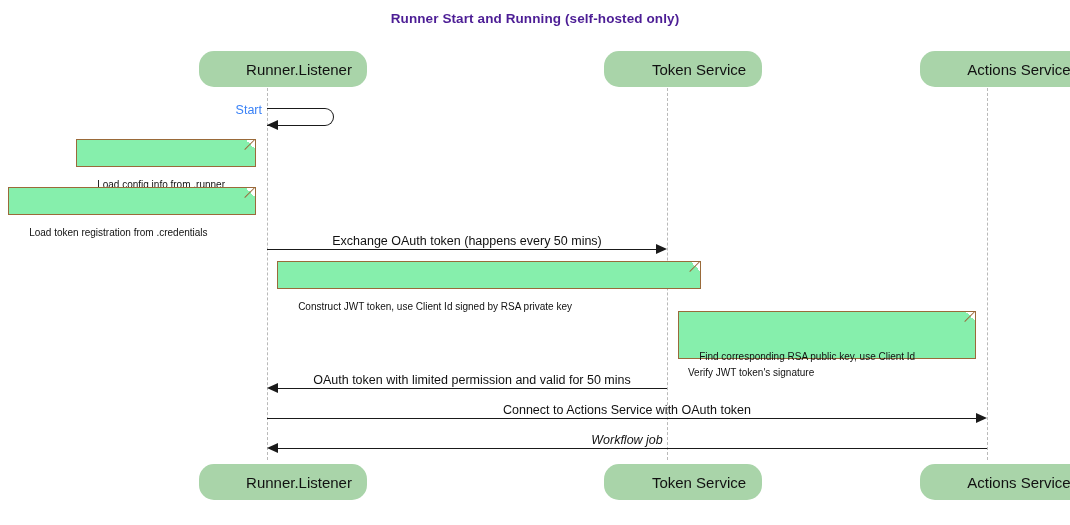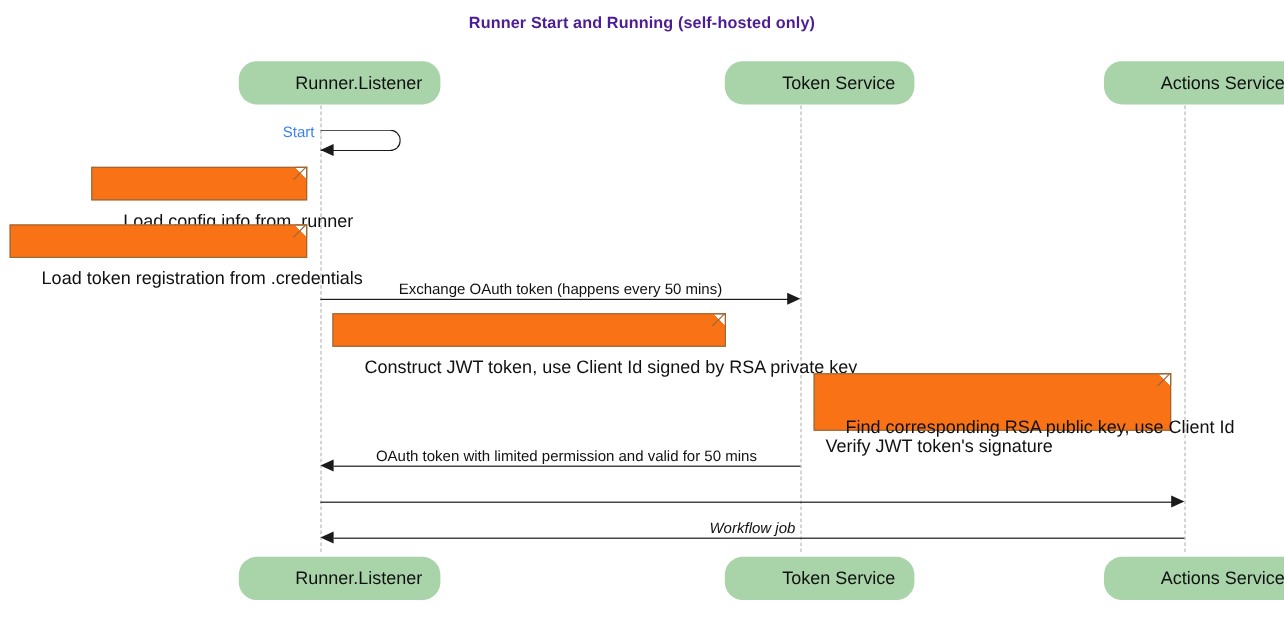--- a/index.html
+++ b/index.html
@@ -34,24 +34,24 @@
   
   .lifeline{
     position:absolute;
     width:0;
     border-left:1.5px dashed #b9b9b9;
   }
 
   
   .note{
     position:absolute;
-    background:#f97316;
+    background:#86efac;
     border:1px solid #9a6a3a;
     box-sizing:border-box;
-    font-size:15px;color:#111;
+    font-size:10px;color:#111;
     line-height:16px;
     padding:5px 9px 5px 9px;
     white-space:pre;
   }
   .note .fold{
     position:absolute;top:-1px;right:-1px;
     width:10px;height:10px;
     background:
       linear-gradient(225deg,#ffffff 0 50%,transparent 50% 100%);
     border-top:1px solid #9a6a3a;
@@ -141,35 +141,36 @@
 
   <div class="note" style="left:8px;top:187px;width:248px;height:28px;">
     <span class="fold"></span>
     <span>Load token registration from .credentials</span>
   </div>
 
   <div class="msg-label" style="left:267px;top:234px;width:400px;">Exchange OAuth token (happens every 50 mins)</div>
   <div class="msg-line" style="left:267px;top:249px;width:390px;"></div>
   <div class="arrowhead right" style="left:656px;top:244px;"></div>
 
-  <div class="note" style="left:277px;top:261px;width:328px;height:28px;">
+  <div class="note" style="left:277px;top:261px;width:424px;height:28px;">
     <span class="fold"></span>
     <span>Construct JWT token, use Client Id signed by RSA private key</span>
   </div>
 
   <div class="note" style="left:678px;top:311px;width:298px;height:48px;">
     <span class="fold"></span>
     <span>Find corresponding RSA public key, use Client Id
 Verify JWT token's signature</span>
   </div>
 
   <div class="msg-label" style="left:277px;top:373px;width:390px;">OAuth token with limited permission and valid for 50 mins</div>
   <div class="msg-line" style="left:278px;top:388px;width:389px;"></div>
   <div class="arrowhead left" style="left:267px;top:383px;"></div>
 
+  <div class="msg-label" style="left:267px;top:403px;width:720px;">Connect to Actions Service with OAuth token</div>
   <div class="msg-line" style="left:267px;top:418px;width:710px;"></div>
   <div class="arrowhead right" style="left:976px;top:413px;"></div>
 
   <div class="msg-label" style="left:267px;top:433px;width:720px;font-style:italic;">Workflow job</div>
   <div class="msg-line" style="left:278px;top:448px;width:709px;"></div>
   <div class="arrowhead left" style="left:267px;top:443px;"></div>
 
   <div class="participant" style="left:199px;top:464px;width:136px;">
     <span>Runner.Listener</span>
   </div>

